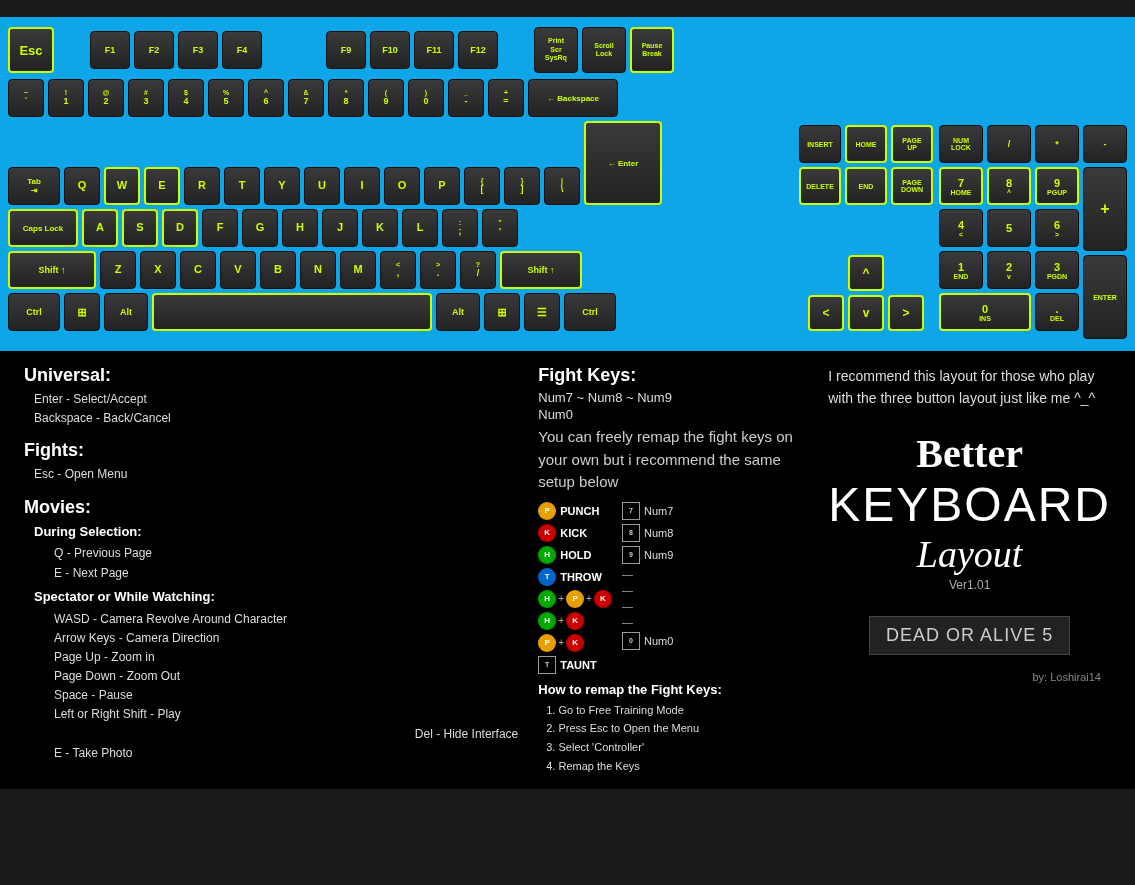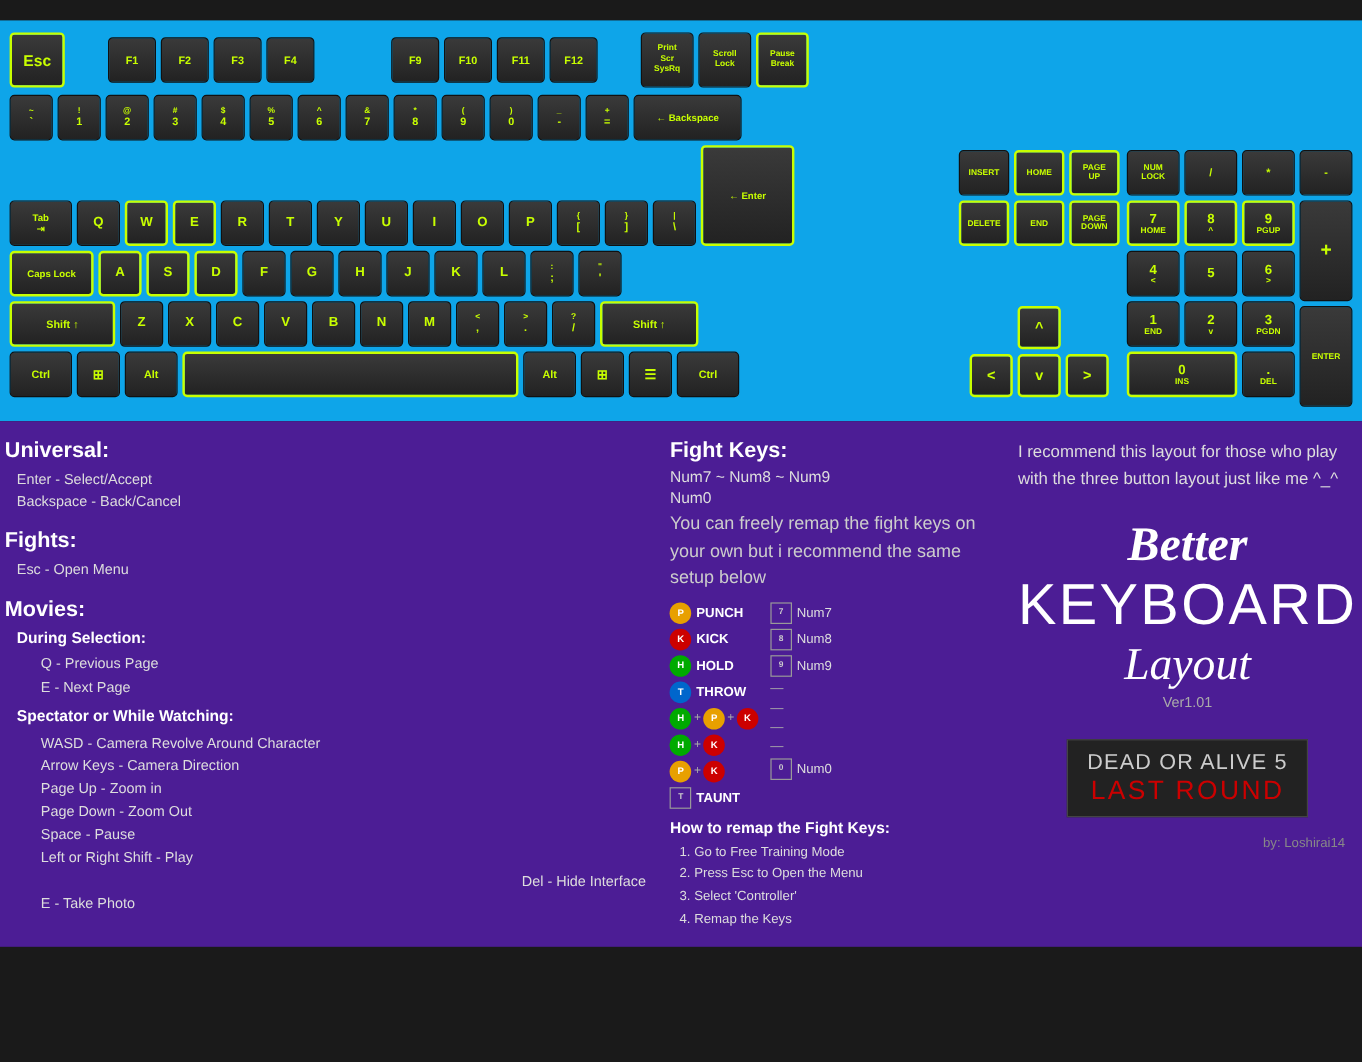--- a/index.html
+++ b/index.html
@@ -82,22 +82,22 @@
     .top-row-area {
       display: flex;
       gap: 8px;
       align-items: center;
     }
     .fn-group { display: flex; gap: 4px; }
     .fn-spacer { width: 20px; }
 
     
     .info-section {
-      background: #4c1d95;
-      padding: 14px 4px;
+      background: #000000;
+      padding: 14px 24px;
       display: flex;
       gap: 0;
     }
 
     .info-col-left {
       flex: 1;
       padding-right: 20px;
     }
 
     .info-col-mid {
@@ -206,21 +206,20 @@
       margin-bottom: 20px;
     }
 
     .better-kbd-title {
       text-align: center;
       margin-top: 10px;
     }
 
     .better-text {
       font-family: 'Times New Roman', serif;
-      font-style: italic;
       font-size: 40px;
       font-weight: bold;
       color: #fff;
       text-align: center;
       display: block;
     }
 
     .keyboard-text {
       font-family: Impact, 'Arial Black', sans-serif;
       font-size: 48px;
@@ -822,20 +821,19 @@
     <div class="better-kbd-title">
       <span class="better-text">Better</span>
       <span class="keyboard-text">KEYBOARD</span>
       <span class="layout-text">Layout</span>
       <span class="ver-text">Ver1.01</span>
     </div>
 
     <div class="doa-logo">
       <div style="background:#222;border:1px solid #444;padding:8px 16px;display:inline-block;text-align:center;margin-top:10px;">
         <div class="doa-title">DEAD OR ALIVE 5</div>
-        <div class="doa-lastround">LAST ROUND</div>
       </div>
     </div>
 
     <div class="by-text" style="margin-top:16px;">by: Loshirai14</div>
   </div>
 
 </div>
 
 </body></html>

